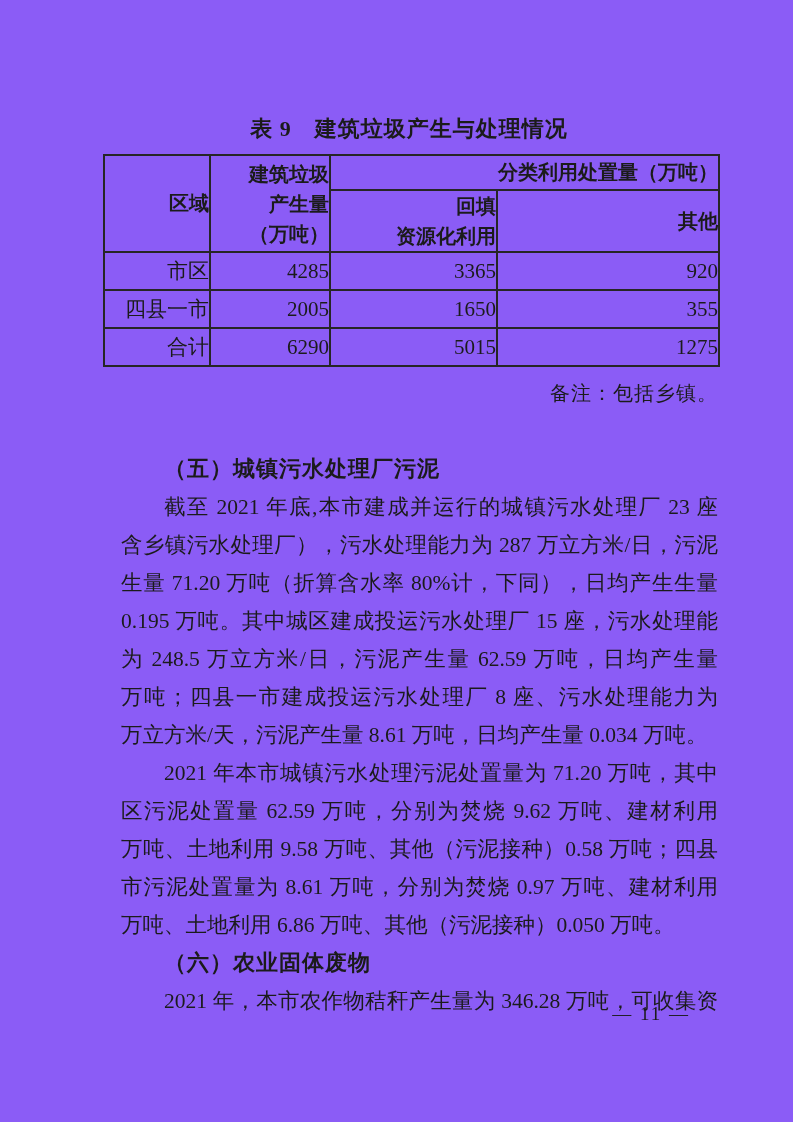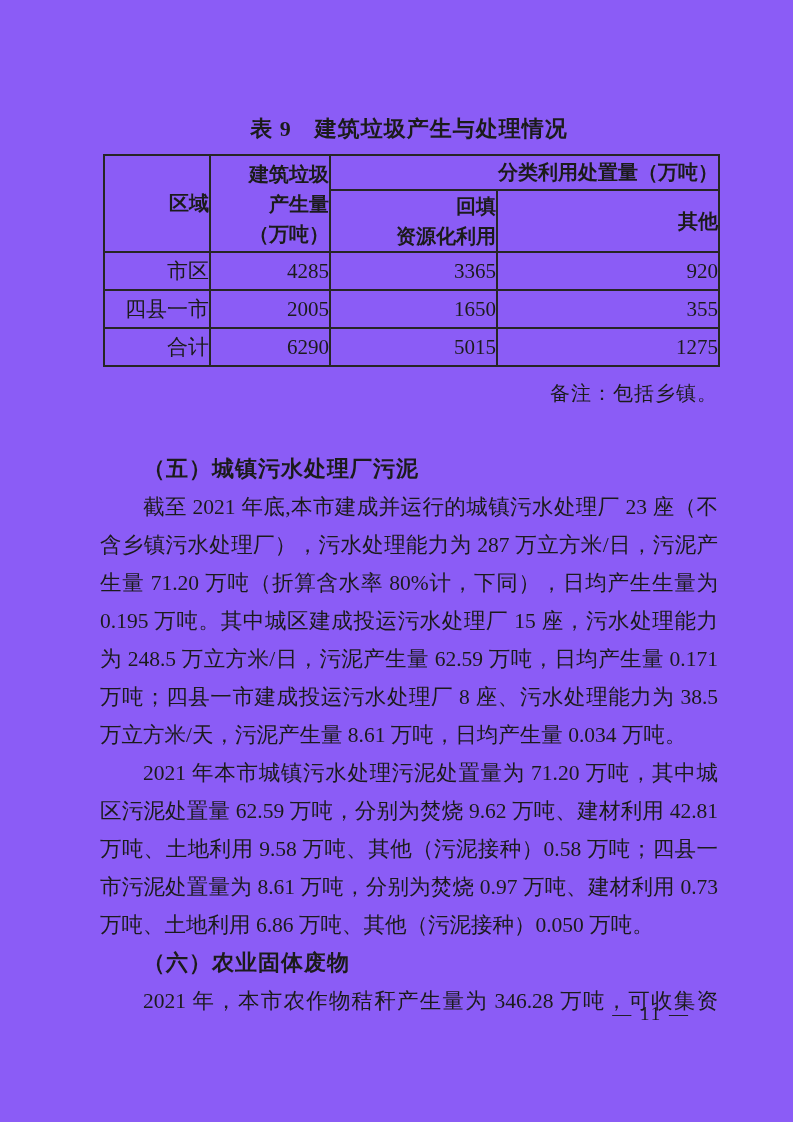--- a/index.html
+++ b/index.html
@@ -58,20 +58,21 @@
     text-align:right;
   }
   .bodytext{
     margin-top:44px;
     font-size:21.5px;
   }
   .slot{
     height:38px;
     line-height:38px;
     overflow:hidden;
+    margin-left:21px;
   }
   .heading{
     font-weight:bold;
     font-size:22px;
     text-indent:43px;
     letter-spacing:1px;
   }
   .line{display:block;}
   .just{
     text-align:justify;

